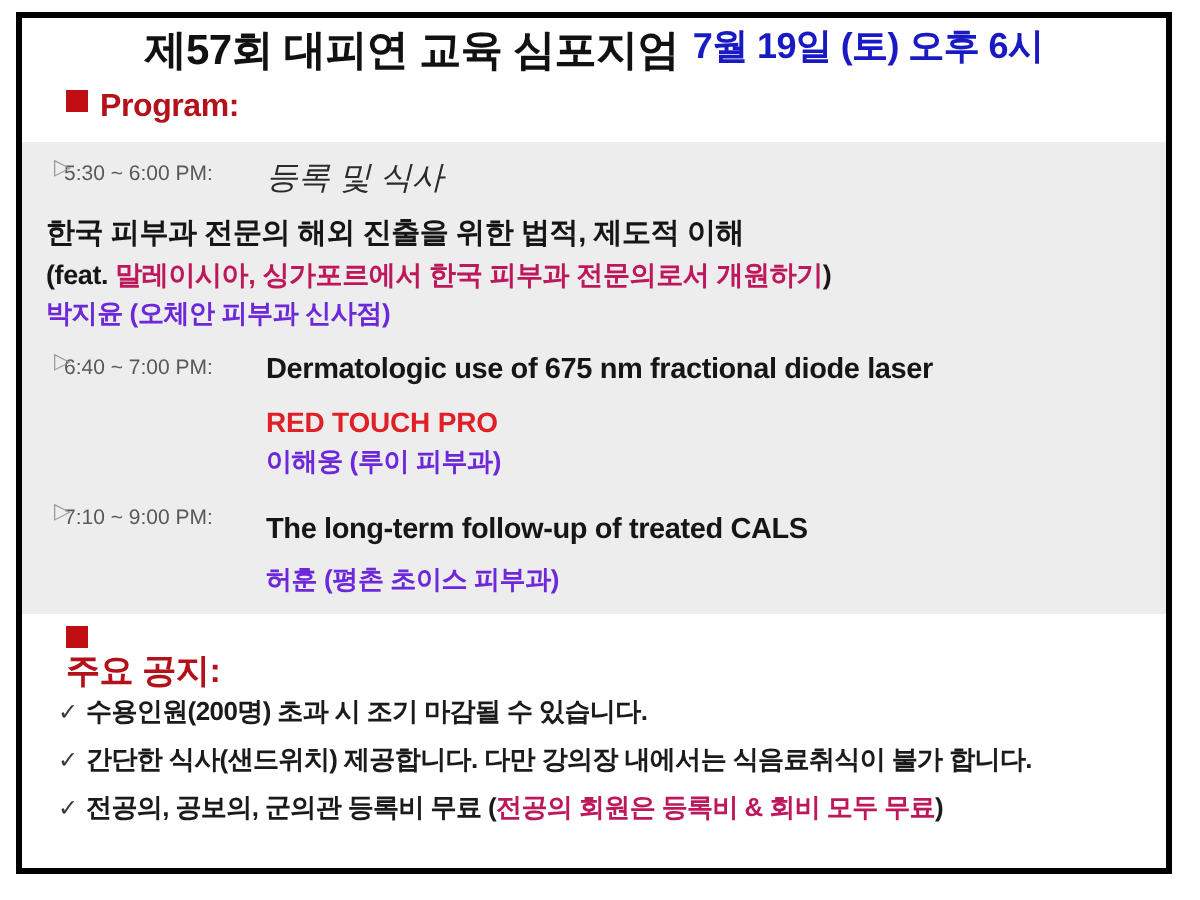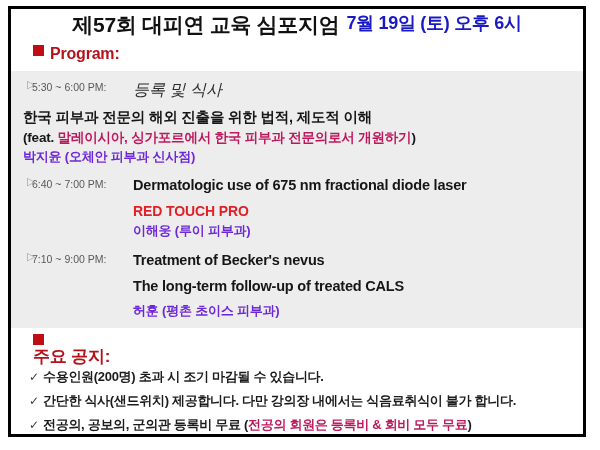--- a/index.html
+++ b/index.html
@@ -246,21 +246,20 @@
     </div>
 
     <div class="spacer-md"></div>
 
     <div class="row">
       <div class="time-cell">
         <span class="tri-icon"></span>
         <span class="time-text">7:10 ~ 9:00 PM:</span>
       </div>
       <div class="detail-cell">
-        <div class="line topic">Treatment of Becker's nevus</div>
         <div class="spacer-sm"></div>
         <div class="line topic">The long-term follow-up of treated CALS</div>
         <div class="spacer-sm"></div>
         <div class="line speaker">허훈 (평촌 초이스 피부과)</div>
       </div>
     </div>
 
   </div>
 
   <div class="notice-panel">

